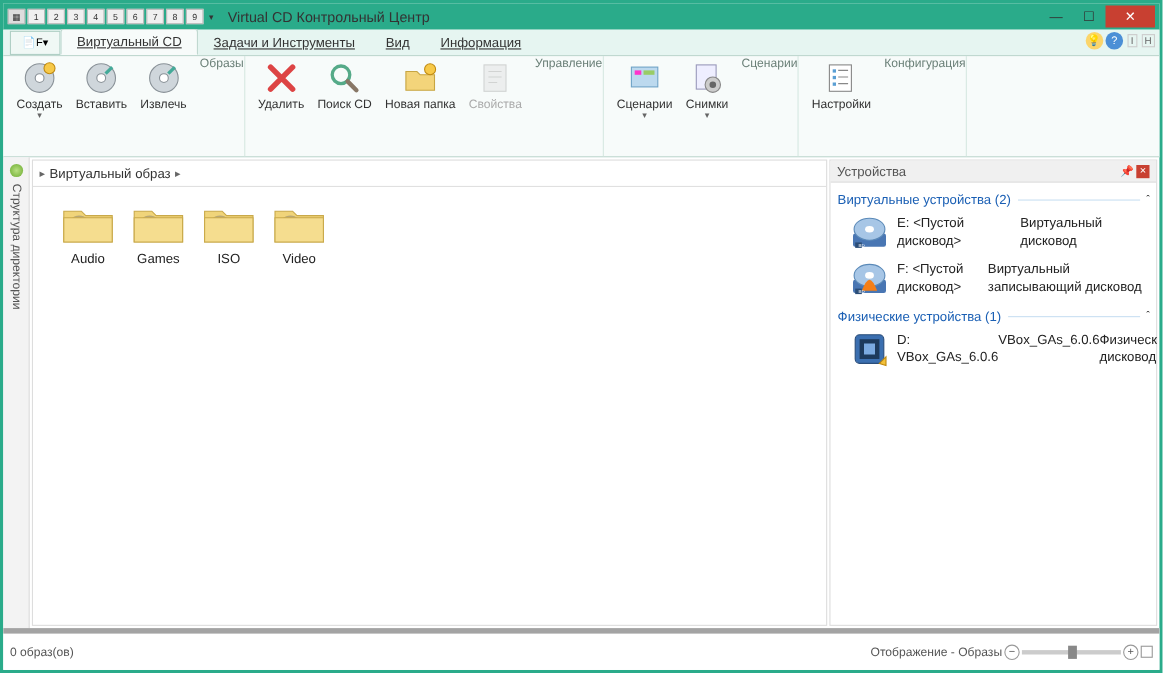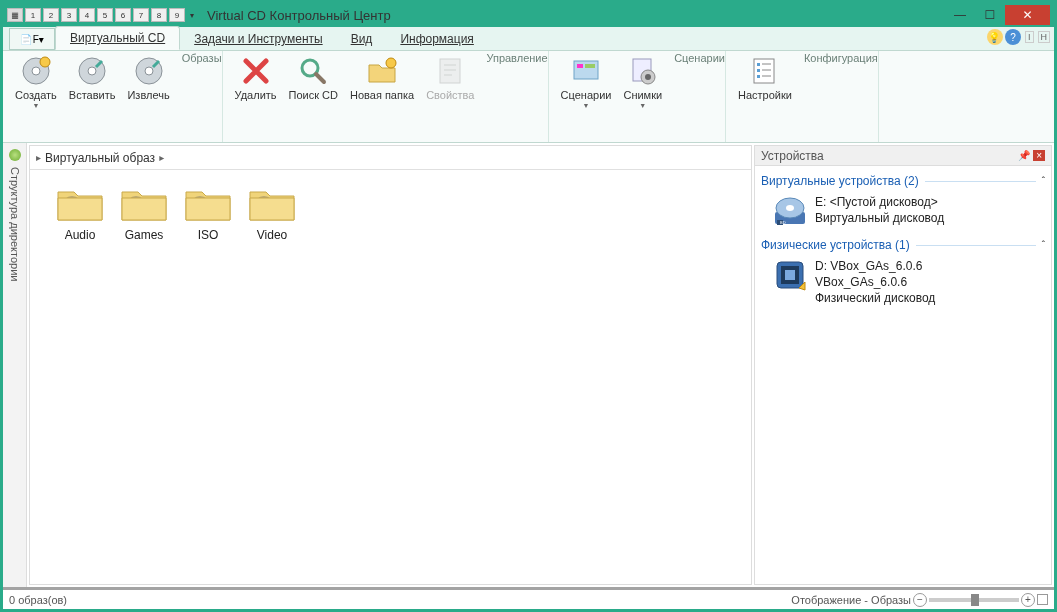--- a/index.html
+++ b/index.html
@@ -49,23 +49,23 @@
 
 .devices { width: 298px; border: 1px solid #ddd; margin: 2px 2px 2px 0; display: flex; flex-direction: column; font-size: 12px; }
 .dev-header { height: 20px; background: #f0f0f0; border-bottom: 1px solid #ddd; display: flex; align-items: center; padding: 0 6px; color: #555; }
 .dev-header .pin { margin-left: auto; font-size: 10px; display: flex; gap: 2px; }
 .dev-body { flex: 1; padding: 4px 6px; overflow: auto; }
 .dev-group-h { color: #1a5fb4; display: flex; align-items: center; margin: 4px 0; }
 .dev-group-h .line { flex: 1; height: 1px; background: #c9dff2; margin: 0 6px; }
 .dev-group-h .chev { color: #333; font-size: 10px; }
 .dev-item { display: flex; padding: 2px 0 6px 12px; gap: 8px; }
 .dev-item .dicon { width: 34px; height: 34px; flex-shrink: 0; }
-.dev-item .dtext { display: flex; flex-direction: column; color: #222; line-height: 1.35; }
-
-.statusbar { height: 22px; background: #fff; border-top: 3px solid #a3a3a3; display: flex; align-items: center; padding: 0 6px; font-size: 11px; color: #555; }
+.dev-item .dtext { display: flex; flex-direction: row; color: #222; line-height: 1.35; }
+
+.statusbar { height: 38px; background: #fff; border-top: 5px solid #a3a3a3; display: flex; align-items: center; padding: 0 6px; font-size: 11px; color: #555; }
 .statusbar .right { margin-left: auto; display: flex; align-items: center; gap: 2px; }
 .slider { width: 90px; height: 4px; background: #ccc; position: relative; }
 .slider .thumb { width: 8px; height: 12px; background: #888; position: absolute; top: -4px; left: 42px; }
 .zbtn { width: 14px; height: 14px; border: 1px solid #999; border-radius: 50%; display: flex; align-items: center; justify-content: center; font-size: 10px; color: #555; }
 .sq { width: 11px; height: 11px; border: 1px solid #999; }
 
 
 .disc-svg circle.outer { fill: #cfd6db; stroke: #8a9298; }
 .disc-svg circle.inner { fill: #fff; stroke: #8a9298; }
 </style>
@@ -304,20 +304,34 @@
               <ellipse cx="17" cy="14" rx="14" ry="10" fill="#a7c6e6" stroke="#5a89b8"></ellipse>
               <ellipse cx="17" cy="14" rx="4" ry="3" fill="#fff"></ellipse>
               <rect x="4" y="26" width="6" height="5" fill="#2b4d77"></rect>
               <text x="7" y="30" font-size="4" fill="#fff">BD</text>
             </svg>
           <div class="dtext">
             <span>E: &lt;Пустой дисковод&gt;</span>
             <span>Виртуальный дисковод</span>
           </div>
         </div>
+        <div class="dev-item">
+          <svg class="dicon" viewBox="0 0 34 34">
+              <rect x="2" y="18" width="30" height="12" rx="2" fill="#4976b3"></rect>
+              <ellipse cx="17" cy="14" rx="14" ry="10" fill="#a7c6e6" stroke="#5a89b8"></ellipse>
+              <ellipse cx="17" cy="14" rx="4" ry="3" fill="#fff"></ellipse>
+              <path d="M10 28 q4 -10 7 -10 q3 0 7 10" fill="#f57f17"></path>
+              <rect x="4" y="26" width="6" height="5" fill="#2b4d77"></rect>
+              <text x="7" y="30" font-size="4" fill="#fff">BD</text>
+            </svg>
+          <div class="dtext">
+            <span>F: &lt;Пустой дисковод&gt;</span>
+            <span>Виртуальный записывающий дисковод</span>
+          </div>
+        </div>
 
         <div class="dev-group-h">
           <span>Физические устройства (1)</span>
           <span class="line"></span>
             <span class="chev">ˆ</span>
         </div>
         <div class="dev-item">
           <svg class="dicon" viewBox="0 0 34 34">
               <rect x="4" y="4" width="26" height="26" rx="4" fill="#3b6fb0" stroke="#2a4d7a"></rect>
               <rect x="8" y="8" width="18" height="18" fill="#1d3a5c"></rect>

